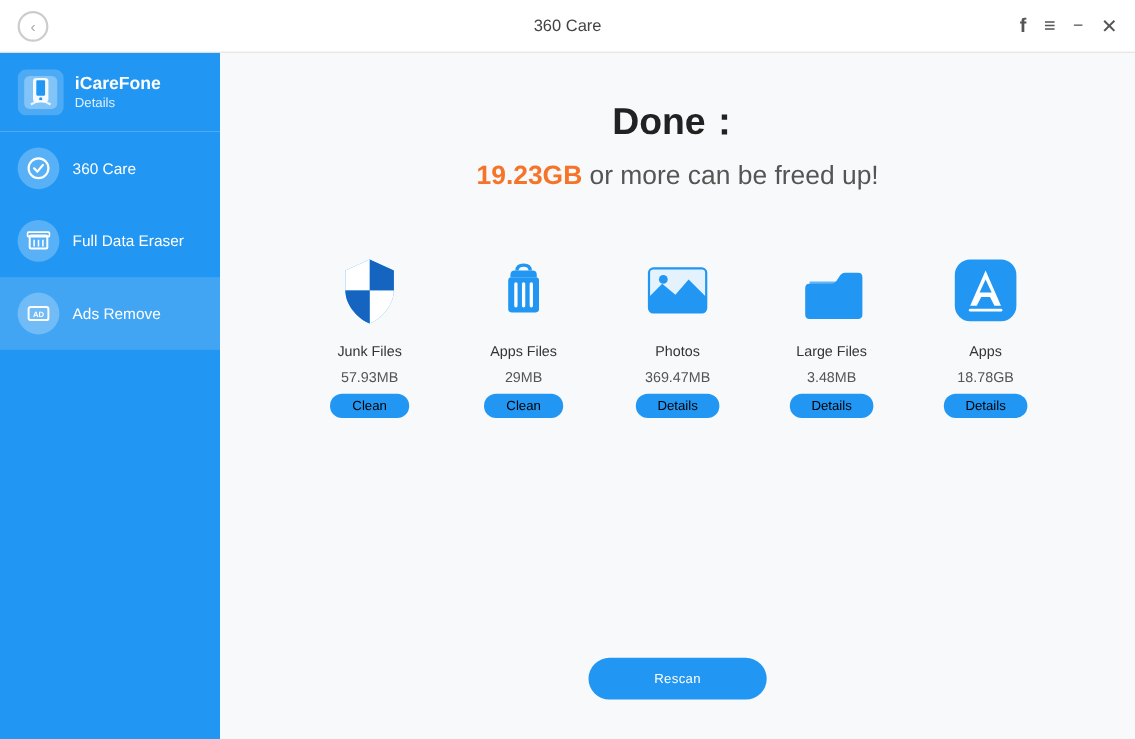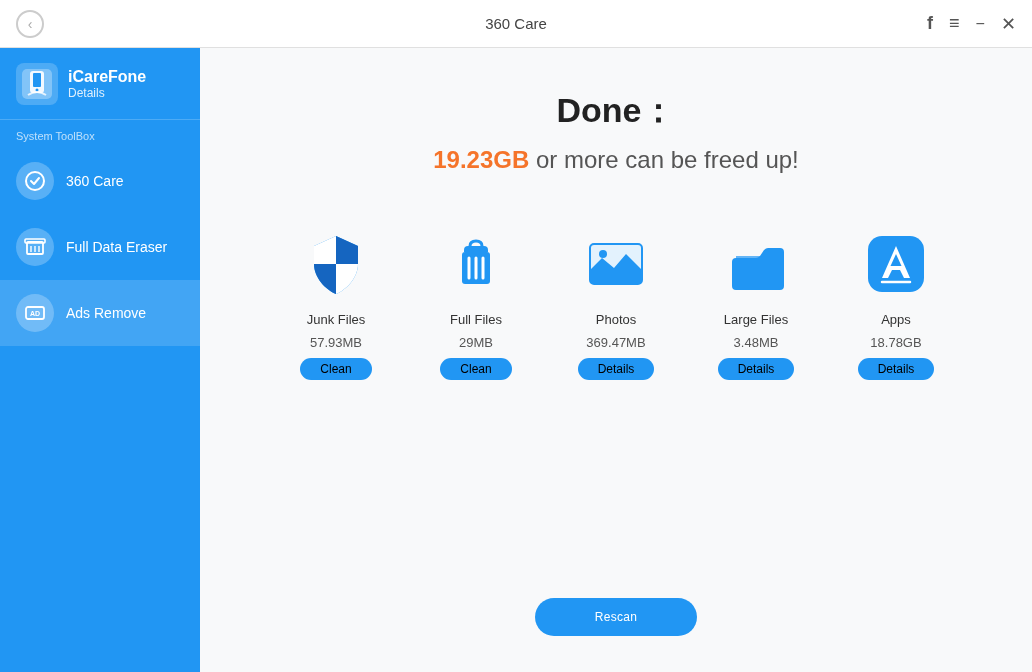--- a/index.html
+++ b/index.html
@@ -269,21 +269,20 @@
 
           <path d="M12 32 Q21 26 30 32" stroke="white" stroke-width="2" fill="none" opacity="0.8"></path>
         </svg>
       </div>
       <div class="sidebar-logo-text">
         <span class="sidebar-logo-name">iCareFone</span>
         <span class="sidebar-logo-sub">Details</span>
       </div>
     </div>
 
-    <div class="sidebar-section-label">System ToolBox</div>
 
     <div class="sidebar-item">
       <div class="sidebar-item-icon">
         <svg width="22" height="22" viewBox="0 0 22 22" fill="none">
           <circle cx="11" cy="11" r="9" stroke="white" stroke-width="2"></circle>
           <path d="M7 11 L10 14 L15 8" stroke="white" stroke-width="2" stroke-linecap="round" stroke-linejoin="round"></path>
         </svg>
       </div>
       <span class="sidebar-item-label">360 Care</span>
     </div>
@@ -345,21 +344,21 @@
             <path d="M24 22 Q24 18 28 18 L44 18 Q48 18 48 22 L48 24 L24 24 Z" fill="#2196f3"></path>
 
             <path d="M30 18 Q30 13 36 13 Q42 13 42 18" stroke="#2196f3" stroke-width="3" fill="none"></path>
             <rect x="22" y="24" width="28" height="32" rx="3" fill="#2196f3"></rect>
 
             <line x1="29" y1="30" x2="29" y2="50" stroke="white" stroke-width="3" stroke-linecap="round"></line>
             <line x1="36" y1="30" x2="36" y2="50" stroke="white" stroke-width="3" stroke-linecap="round"></line>
             <line x1="43" y1="30" x2="43" y2="50" stroke="white" stroke-width="3" stroke-linecap="round"></line>
           </svg>
         </div>
-        <span class="card-label">Full Files</span>
+        <span class="card-label">Apps Files</span>
         <span class="card-size">29MB</span>
         <button class="card-btn">Clean</button>
       </div>
 
       <div class="card">
         <div class="card-icon-wrap icon-photo">
           <svg width="72" height="72" viewBox="0 0 72 72" fill="none">
             <rect x="10" y="16" width="52" height="40" rx="4" fill="#e3f2fd" stroke="#2196f3" stroke-width="2"></rect>
 
             <path d="M10 42 L22 30 L34 40 L46 26 L62 42 L62 52 Q62 56 58 56 L14 56 Q10 56 10 52 Z" fill="#2196f3"></path>

